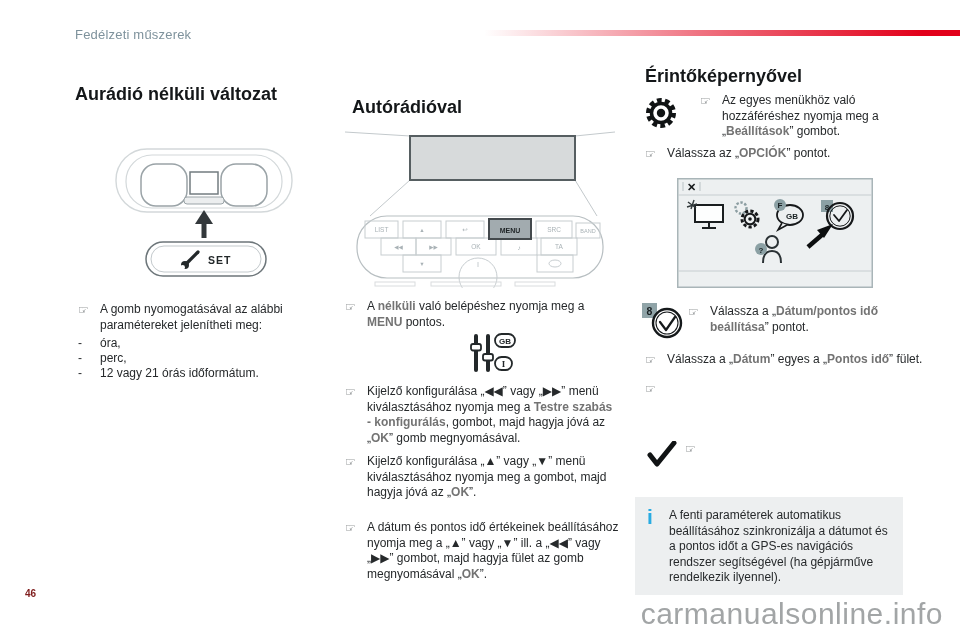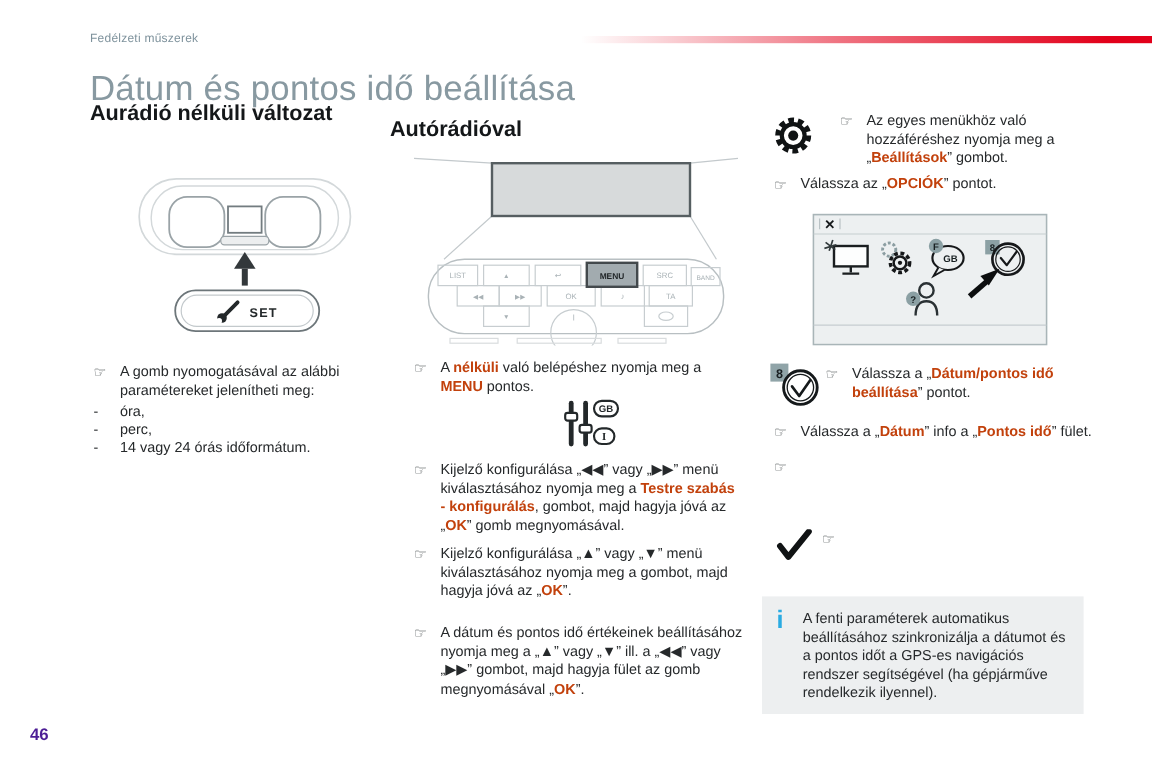--- a/index.html
+++ b/index.html
@@ -1,54 +1,53 @@
 <!DOCTYPE html>
 <html><head>
 <meta charset="utf-8">
 <style>
   *{margin:0;padding:0;box-sizing:border-box}
   html,body{background:#fff}
   .page{position:relative;width:960px;height:640px;background:#fff;overflow:hidden;
         font-family:"Liberation Sans",sans-serif;color:#2b2e30}
   .abs{position:absolute}
-  .breadcrumb{left:75px;top:27px;font-size:10px;color:#7e929c;letter-spacing:.2px}
+  .breadcrumb{left:75px;top:27px;font-size:13px;color:#7e929c;letter-spacing:.2px}
   .redline{left:484px;top:30px;width:476px;height:6px;
            background:linear-gradient(90deg,rgba(226,0,26,0) 0%,rgba(226,0,26,.55) 45%,#e2001a 92%)}
   .title{left:75px;top:58px;font-size:29px;font-weight:400;color:#8899a1;letter-spacing:.2px}
   .colhead{font-size:18px;font-weight:bold;color:#141719}
   .para{position:absolute;display:flex;align-items:flex-start}
   .hand{width:22px;flex:none;font-size:12px;line-height:15px;color:#3a4043;padding-top:1px}
   .dash{width:22px;flex:none;font-size:12px;line-height:15.5px}
   .ptext{font-size:12px;line-height:15.5px;color:#26292b}
-  .ptext b{color:#c2410c}
+  .ptext b{color:#737373}
   .infobox{left:635px;top:497px;width:268px;height:98px;background:#edeff0;display:flex;
            padding:11px 12px 10px 12px}
   .i-icon{width:22px;flex:none;color:#29abe2;font-weight:bold;font-size:21px;line-height:18px}
-  .pagenum{left:25px;top:604px;font-size:14px;font-weight:bold;color:#4c1d95}
+  .pagenum{left:25px;top:588px;font-size:10px;font-weight:bold;color:#7f1d1d}
   .watermark{right:17px;top:597px;font-size:30px;color:#a2a5a6;letter-spacing:.5px}
   
   text{font-family:"Liberation Sans",sans-serif}
   .rtxt{font-size:6.5px;fill:#a9b2b6;text-anchor:middle}
   .rtxt-sm{font-size:5.5px;fill:#a9b2b6;text-anchor:middle}
   .menu-txt{font-size:7px;font-weight:bold;fill:#1f2426;text-anchor:middle}
   .set-txt{font-size:10.5px;font-weight:bold;fill:#23282a;letter-spacing:1px}
   .badge-txt{font-size:8px;font-weight:bold;fill:#182022;text-anchor:middle}
   .badge-txt-lg{font-size:10.5px;font-weight:bold;fill:#1a2123;text-anchor:middle}
   .gb-txt{font-size:8px;font-weight:bold;fill:#23282a;text-anchor:middle}
   .i-serif{font-size:9px;font-weight:bold;fill:#23282a;text-anchor:middle;font-family:"Liberation Serif",serif}
   .x-txt{font-size:11px;font-weight:bold;fill:#15181a;text-anchor:middle}
 </style>
 </head>
 <body>
 
 <div class="page">
 
   <div class="abs breadcrumb">Fedélzeti műszerek</div>
   <div class="abs redline"></div>
-  <div class="abs title">Dátum és pontos idő beállítása</div>
 
   <div class="abs colhead" style="left:75px;top:84px">Aurádió nélküli változat</div>
 
   <svg class="abs" style="left:113px;top:144px" width="182" height="140" viewBox="0 0 182 140">
     <g fill="none">
       <rect x="3" y="5" width="176" height="63" rx="31" stroke="#d3d8da" stroke-width="1.4"></rect>
       <rect x="13" y="11" width="156" height="53" rx="26" stroke="#d3d8da" stroke-width="1.2"></rect>
       <rect x="28" y="20" width="46" height="42" rx="15" stroke="#9aa3a7" stroke-width="1.5"></rect>
       <rect x="108" y="20" width="46" height="42" rx="15" stroke="#9aa3a7" stroke-width="1.5"></rect>
       <rect x="77" y="28" width="28" height="22" stroke="#737c80" stroke-width="1.5" fill="#fff"></rect>
@@ -77,24 +76,24 @@
   <div class="para" style="left:78px;top:336px;width:235px">
     <span class="dash">-</span>
     <span class="ptext">óra,</span>
   </div>
   <div class="para" style="left:78px;top:351px;width:235px">
     <span class="dash">-</span>
     <span class="ptext">perc,</span>
   </div>
   <div class="para" style="left:78px;top:366px;width:235px">
     <span class="dash">-</span>
-    <span class="ptext">14 vagy 24 órás időformátum.</span>
-  </div>
-
-  <div class="abs colhead" style="left:325px;top:97px">Autórádióval</div>
+    <span class="ptext">12 vagy 21 órás időformátum.</span>
+  </div>
+
+  <div class="abs colhead" style="left:352px;top:97px">Autórádióval</div>
 
   <svg class="abs" style="left:345px;top:126px" width="270" height="162" viewBox="0 0 270 162">
     <g stroke="#c3c9cc" stroke-width="1" fill="none">
       <line x1="0" y1="6" x2="65" y2="10"></line>
       <line x1="230" y1="10" x2="270" y2="6"></line>
       <line x1="65" y1="54" x2="25" y2="90"></line>
       <line x1="230" y1="54" x2="252" y2="90"></line>
     </g>
     <rect x="65" y="10" width="165" height="44" fill="#d7dadb" stroke="#565e61" stroke-width="2"></rect>
     <rect x="12" y="90" width="246" height="62" rx="30" fill="#fff" stroke="#b8bfc2" stroke-width="1.2"></rect>
@@ -157,20 +156,21 @@
   <div class="para" style="left:345px;top:454px;width:275px">
     <span class="hand">☞</span>
     <span class="ptext" style="width:252px"><span>Kijelző konfigurálása „▲” vagy „▼” menü kiválasztásához nyomja meg a gombot, majd hagyja jóvá az „</span><b>OK</b><span>”.</span></span>
   </div>
 
   <div class="para" style="left:345px;top:520px;width:275px">
     <span class="hand">☞</span>
     <span class="ptext" style="width:252px"><span>A dátum és pontos idő értékeinek beállításához nyomja meg a „▲” vagy „▼” ill. a „◀◀” vagy „▶▶” gombot, majd hagyja fület az gomb megnyomásával „</span><b>OK</b><span>”.</span></span>
   </div>
 
+  <div class="abs colhead" style="left:645px;top:66px">Érintőképernyővel</div>
 
   <svg class="abs" style="left:642px;top:95px" width="38" height="36" viewBox="0 0 38 36">
     <circle cx="19" cy="18" r="12.5" fill="none" stroke="#101314" stroke-width="5" stroke-dasharray="4.6 3.2"></circle>
     <circle cx="19" cy="18" r="9.5" fill="none" stroke="#101314" stroke-width="3.5"></circle>
     <circle cx="19" cy="18" r="4.2" fill="#101314"></circle>
   </svg>
 
   <div class="para" style="left:700px;top:93px;width:205px">
     <span class="hand">☞</span>
     <span class="ptext" style="width:183px"><span>Az egyes menükhöz való hozzáféréshez nyomja meg a „</span><b>Beállítások</b><span>” gombot.</span></span>
@@ -238,35 +238,36 @@
     <polyline points="19,20 25,28 34,15" fill="none" stroke="#15191b" stroke-width="2.2" stroke-linecap="round" stroke-linejoin="round"></polyline>
   </svg>
 
   <div class="para" style="left:688px;top:304px;width:210px">
     <span class="hand">☞</span>
     <span class="ptext" style="width:188px"><span>Válassza a „</span><b>Dátum/pontos idő beállítása</b><span>” pontot.</span></span>
   </div>
 
   <div class="para" style="left:645px;top:352px;width:285px">
     <span class="hand">☞</span>
-    <span class="ptext" style="width:263px"><span>Válassza a „</span><b>Dátum</b><span>” info a „</span><b>Pontos idő</b><span>” fület.</span></span>
+    <span class="ptext" style="width:263px"><span>Válassza a „</span><b>Dátum</b><span>” egyes a „</span><b>Pontos idő</b><span>” fület.</span></span>
   </div>
 
   <div class="para" style="left:645px;top:381px;width:270px">
     <span class="hand">☞</span>
   </div>
 
   <svg class="abs" style="left:647px;top:441px" width="30" height="26" viewBox="0 0 30 26">
     <polyline points="3,14 10,23 27,2" fill="none" stroke="#101314" stroke-width="5" stroke-linecap="round" stroke-linejoin="round"></polyline>
   </svg>
 
   <div class="para" style="left:685px;top:441px;width:205px">
     <span class="hand">☞</span>
   </div>
 
   <div class="abs infobox">
     <span class="i-icon">i</span>
     <span class="ptext" style="width:222px">A fenti paraméterek automatikus beállításához szinkronizálja a dátumot és a pontos időt a GPS-es navigációs rendszer segítségével (ha gépjárműve rendelkezik ilyennel).</span>
   </div>
 
   <div class="abs pagenum">46</div>
+  <div class="abs watermark">carmanualsonline.info</div>
 
 </div>
 
 </body></html>

